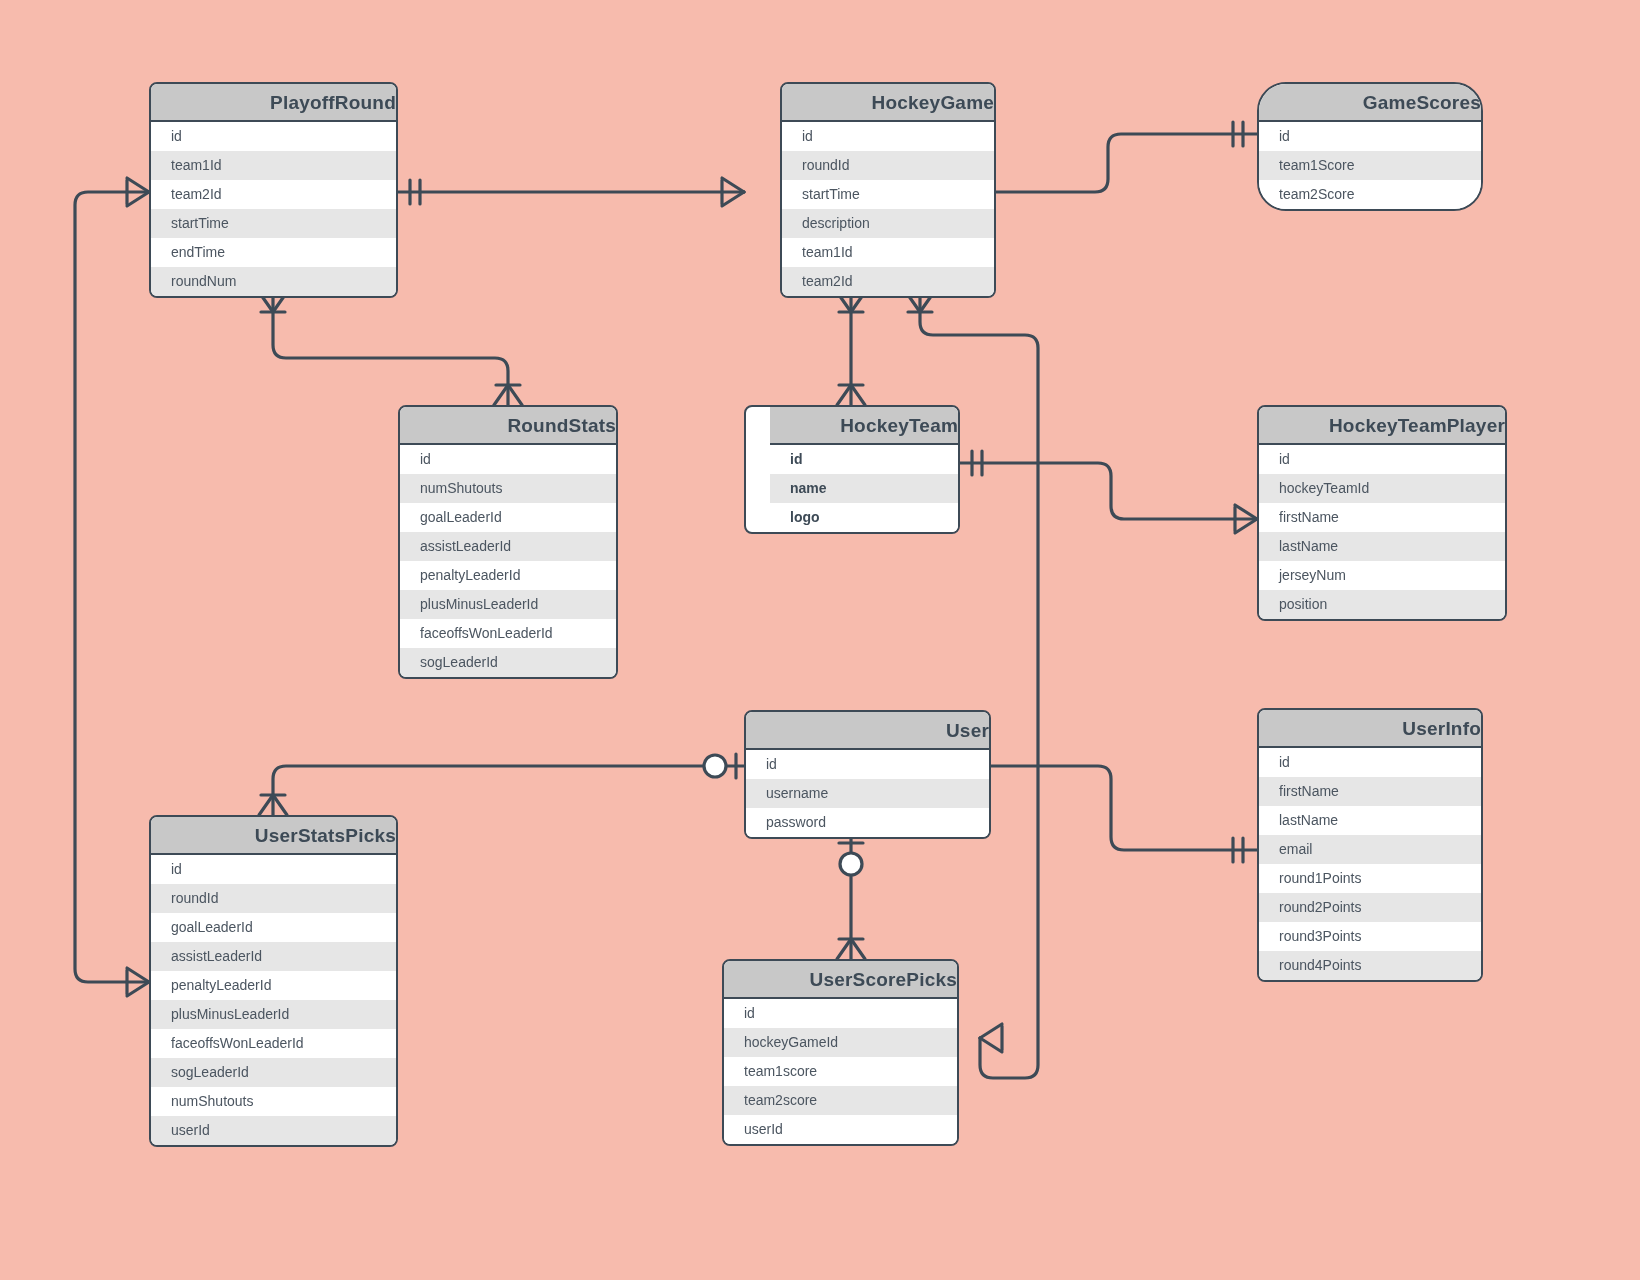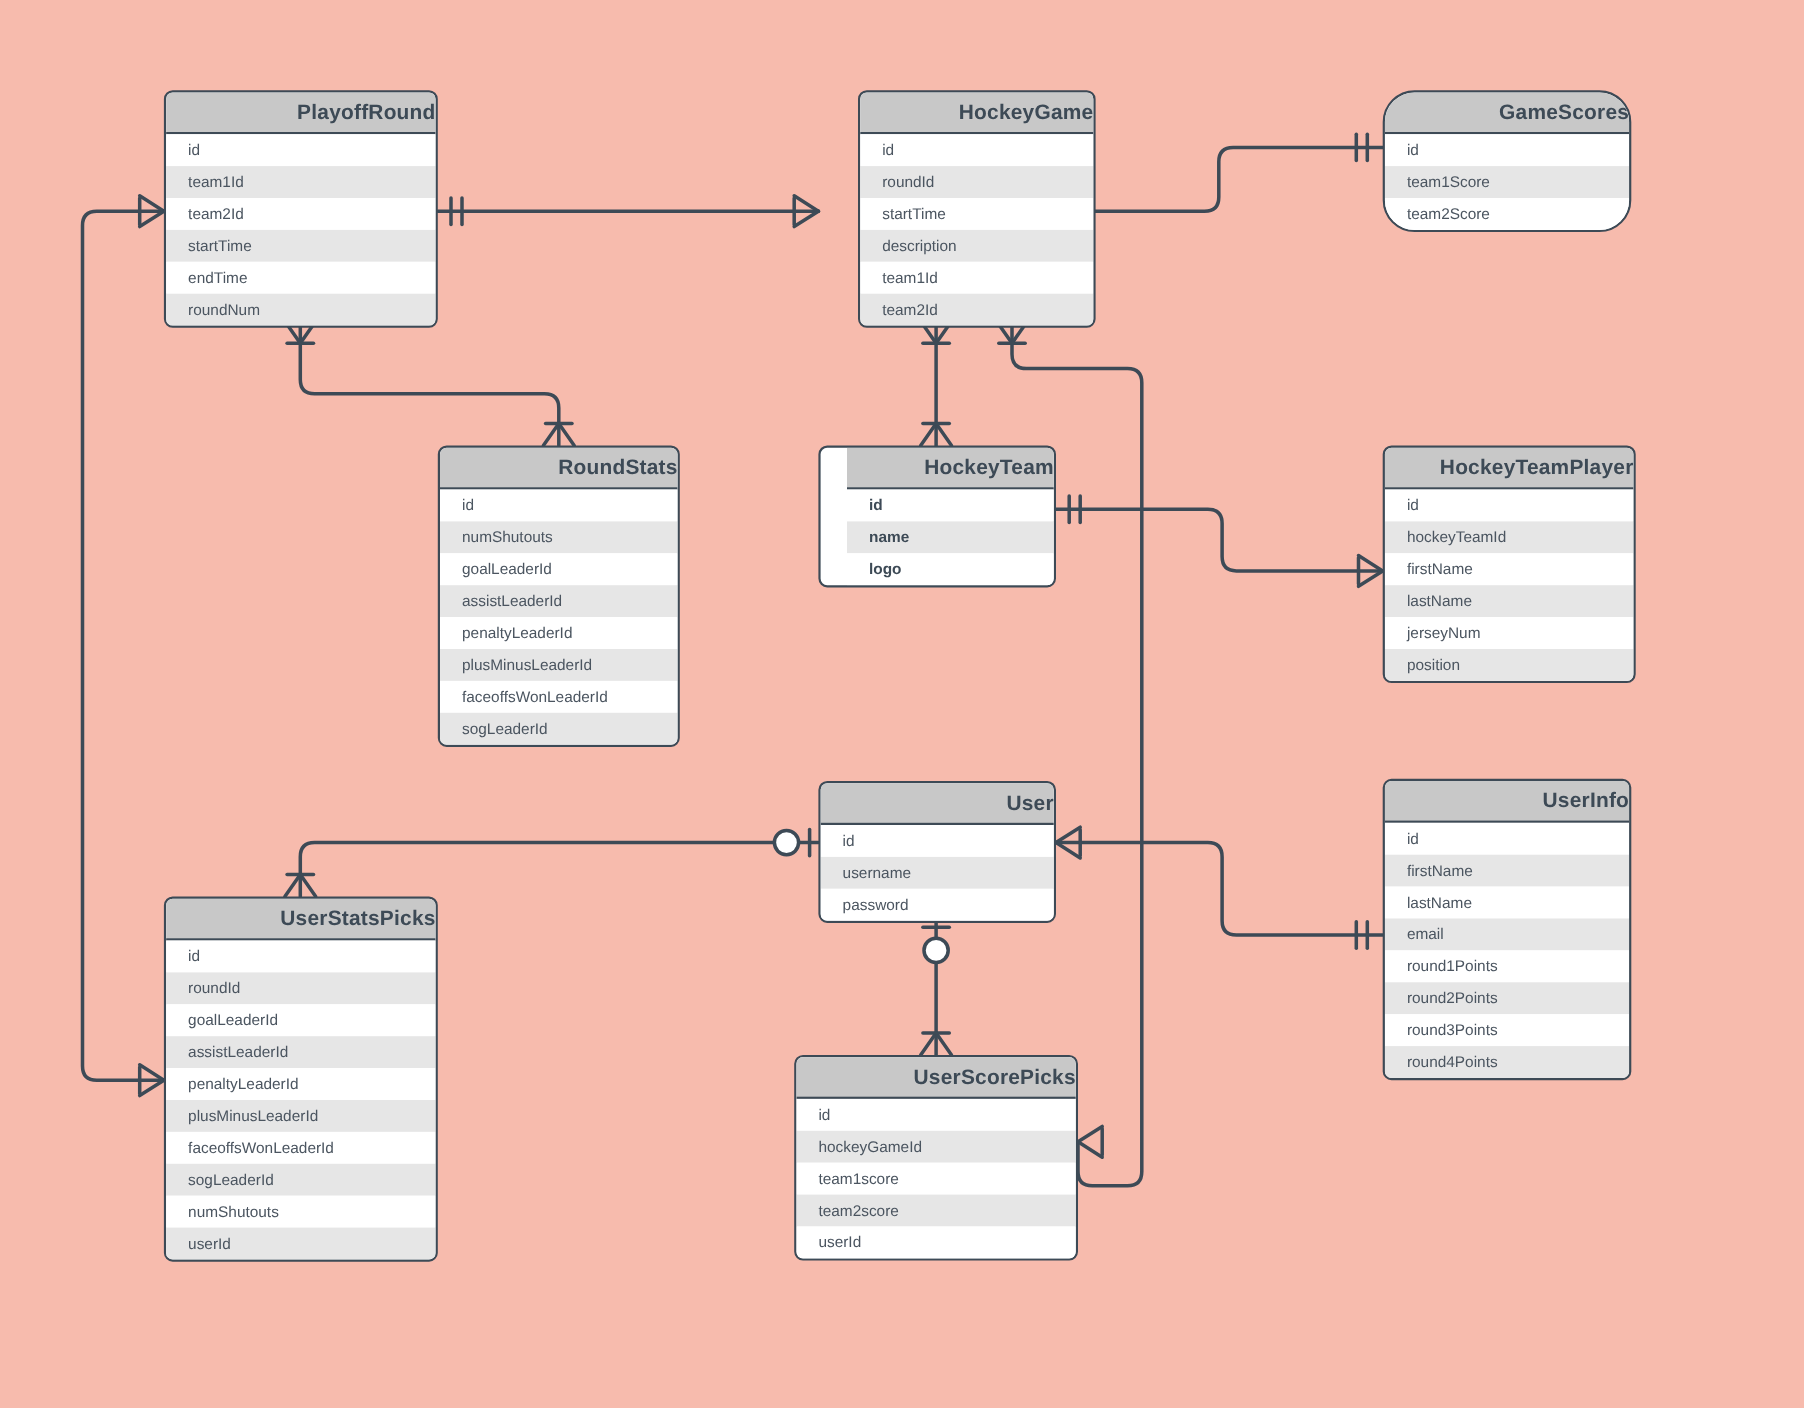--- a/index.html
+++ b/index.html
@@ -192,30 +192,30 @@
         <div class="attr alt">plusMinusLeaderId</div>
         <div class="attr">faceoffsWonLeaderId</div>
         <div class="attr alt">sogLeaderId</div>
       </div>
       <div class="entity bold-attrs" style="left: 744px; top: 405px; width: 216px; padding-left: 24px;">
         <div class="entity-title">HockeyTeam</div>
         <div class="attr">id</div>
         <div class="attr alt">name</div>
         <div class="attr">logo</div>
       </div>
-      <div class="entity" style="left: 1257px; top: 405px; width: 230px;">
+      <div class="entity" style="left: 1257px; top: 405px; width: 250px;">
         <div class="entity-title">HockeyTeamPlayer</div>
         <div class="attr">id</div>
         <div class="attr alt">hockeyTeamId</div>
         <div class="attr">firstName</div>
         <div class="attr alt">lastName</div>
         <div class="attr">jerseyNum</div>
         <div class="attr alt">position</div>
       </div>
-      <div class="entity" style="left: 744px; top: 710px; width: 216px;">
+      <div class="entity" style="left: 744px; top: 710px; width: 247px;">
         <div class="entity-title">User</div>
         <div class="attr">id</div>
         <div class="attr alt">username</div>
         <div class="attr">password</div>
       </div>
       <div class="entity" style="left: 1257px; top: 708px; width: 226px;">
         <div class="entity-title">UserInfo</div>
         <div class="attr">id</div>
         <div class="attr alt">firstName</div>
         <div class="attr">lastName</div>
@@ -231,21 +231,21 @@
         <div class="attr alt">roundId</div>
         <div class="attr">goalLeaderId</div>
         <div class="attr alt">assistLeaderId</div>
         <div class="attr">penaltyLeaderId</div>
         <div class="attr alt">plusMinusLeaderId</div>
         <div class="attr">faceoffsWonLeaderId</div>
         <div class="attr alt">sogLeaderId</div>
         <div class="attr">numShutouts</div>
         <div class="attr alt">userId</div>
       </div>
-      <div class="entity" style="left: 722px; top: 959px; width: 258px;">
+      <div class="entity" style="left: 722px; top: 959px; width: 237px;">
         <div class="entity-title">UserScorePicks</div>
         <div class="attr">id</div>
         <div class="attr alt">hockeyGameId</div>
         <div class="attr">team1score</div>
         <div class="attr alt">team2score</div>
         <div class="attr">userId</div>
       </div>
     </div>
 </div>
 

